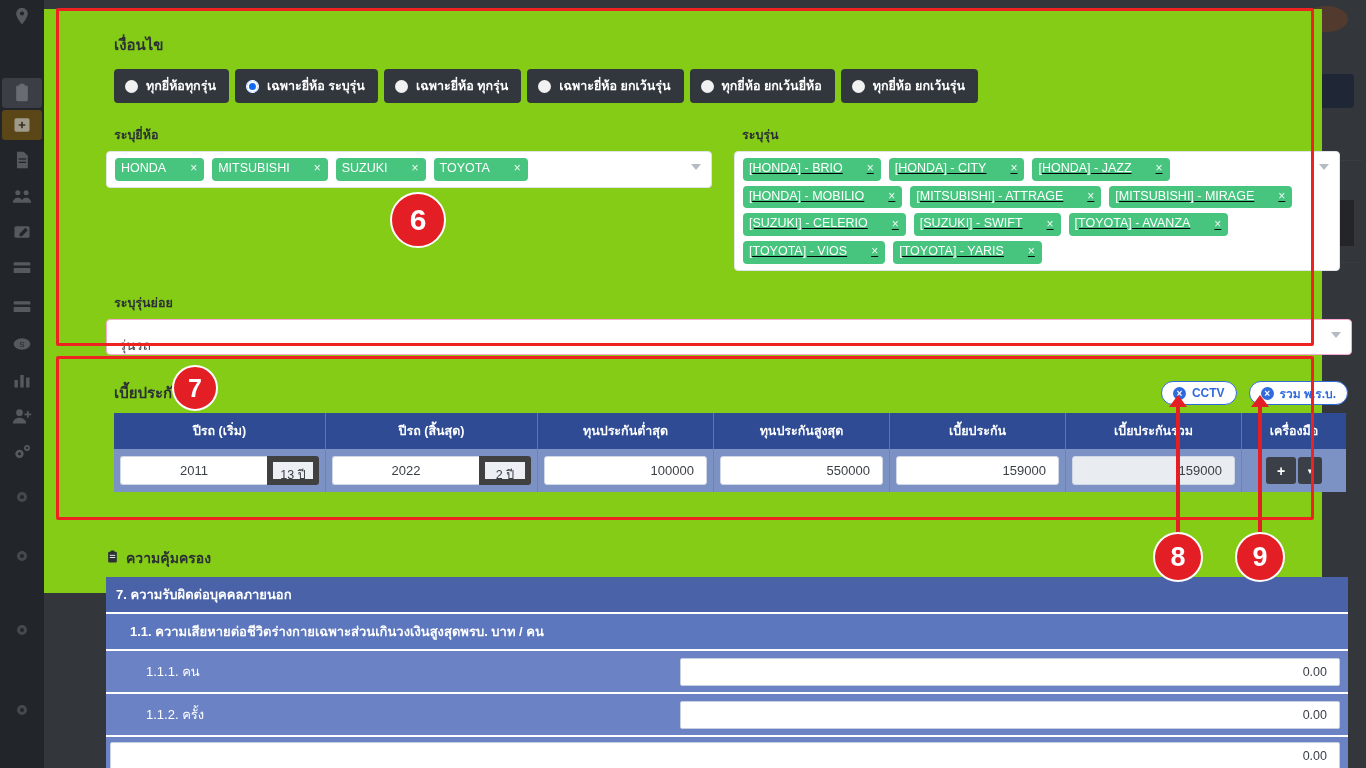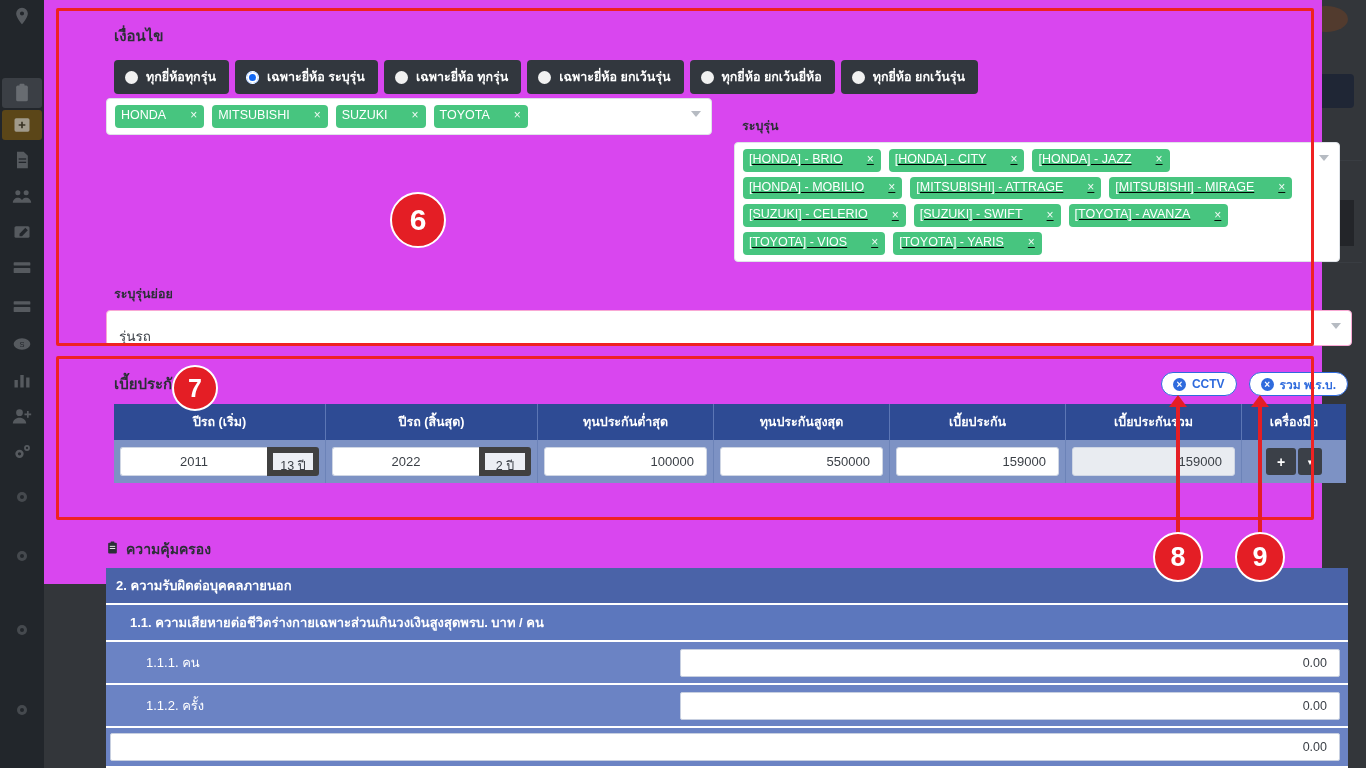--- a/index.html
+++ b/index.html
@@ -40,22 +40,22 @@
   .bg-right-dark {
     position: absolute; right: 12px; top: 200px; width: 56px; height: 46px;
     background: #232528; opacity: .95;
   }
   .bg-right-line {
     position: absolute; right: 4px; width: 70px; height: 1px; background: #3c4046; opacity: .7;
   }
 
   
   .modal {
-    position: absolute; left: 44px; top: 0; width: 1278px; height: 584px;
-    background: #d946ef;
+    position: absolute; left: 44px; top: 9px; width: 1278px; height: 584px;
+    background: #84cc16;
   }
   .modal-inner { position: absolute; left: 0; top: 0; right: 0; bottom: 0; padding: 0; }
 
   
   .redbox {
     position: absolute; border: 3px solid #ef2222; border-radius: 2px;
     pointer-events: none;
   }
   #redbox-conditions { left: 56px; top: 8px; width: 1258px; height: 338px; }
   #redbox-premium    { left: 56px; top: 356px; width: 1258px; height: 164px; }
@@ -377,20 +377,21 @@
             <span>ทุกยี่ห้อ ยกเว้นยี่ห้อ</span>
           </div>
           <div class="radio-pill">
             <span class="radio-dot"></span>
             <span>ทุกยี่ห้อ ยกเว้นรุ่น</span>
           </div>
         </div>
 
         <div class="two-col" style="margin-top:4px;">
           <div class="col-left">
+            <div class="field-label">ระบุยี่ห้อ</div>
             <div class="multiselect brand-box">
               <div class="chips">
                 <span class="chip">
                   <span>HONDA</span>
                   <span class="x">×</span>
                 </span>
                 <span class="chip">
                   <span>MITSUBISHI</span>
                   <span class="x">×</span>
                 </span>
@@ -540,21 +541,21 @@
               <rect x="8.5" y="1" width="7" height="4" rx="1"></rect>
               <rect x="7" y="9" width="10" height="1.6" fill="#fff"></rect>
               <rect x="7" y="13" width="10" height="1.6" fill="#fff"></rect>
             </svg>
           </span>
           <span>ความคุ้มครอง</span>
         </div>
 
         <div class="cov-table">
           <div class="cov-row">
-            <div class="cov-lvl1">2. ความรับผิดต่อบุคคลภายนอก</div>
+            <div class="cov-lvl1">7. ความรับผิดต่อบุคคลภายนอก</div>
           </div>
           <div class="cov-row">
             <div class="cov-lvl2">1.1. ความเสียหายต่อชีวิตร่างกายเฉพาะส่วนเกินวงเงินสูงสุดพรบ. บาท / คน</div>
           </div>
           <div class="cov-row">
             <div class="cov-lvl3-label">1.1.1. คน</div>
             <div class="cov-val-cell">
               <div class="cov-input">0.00</div>
             </div>
           </div>

